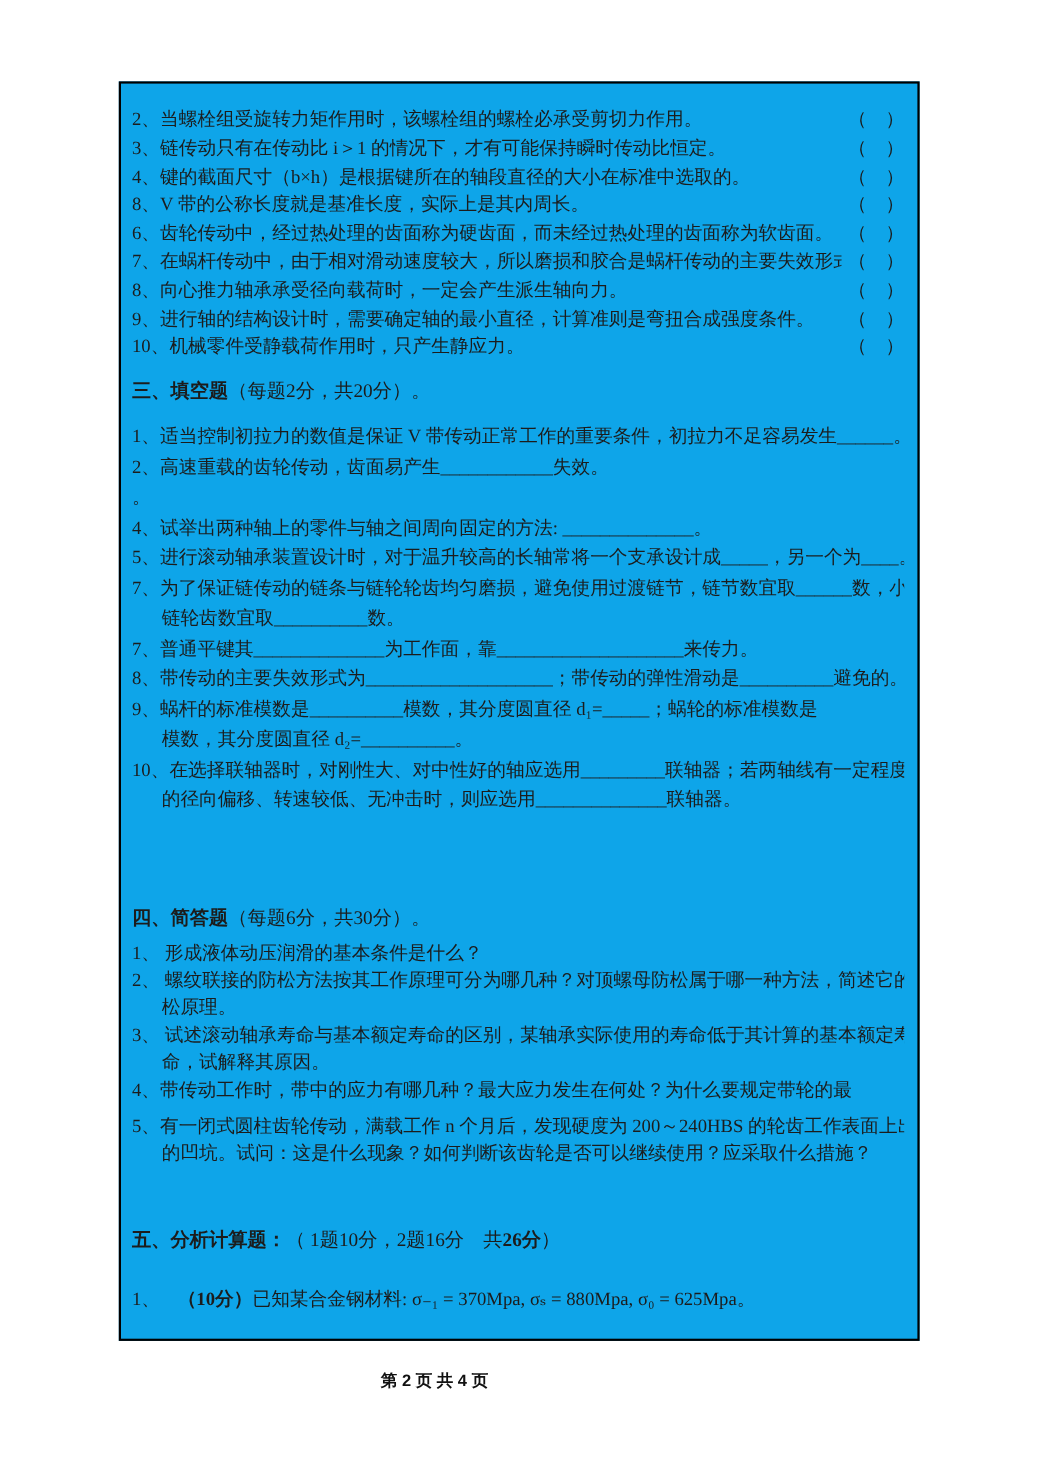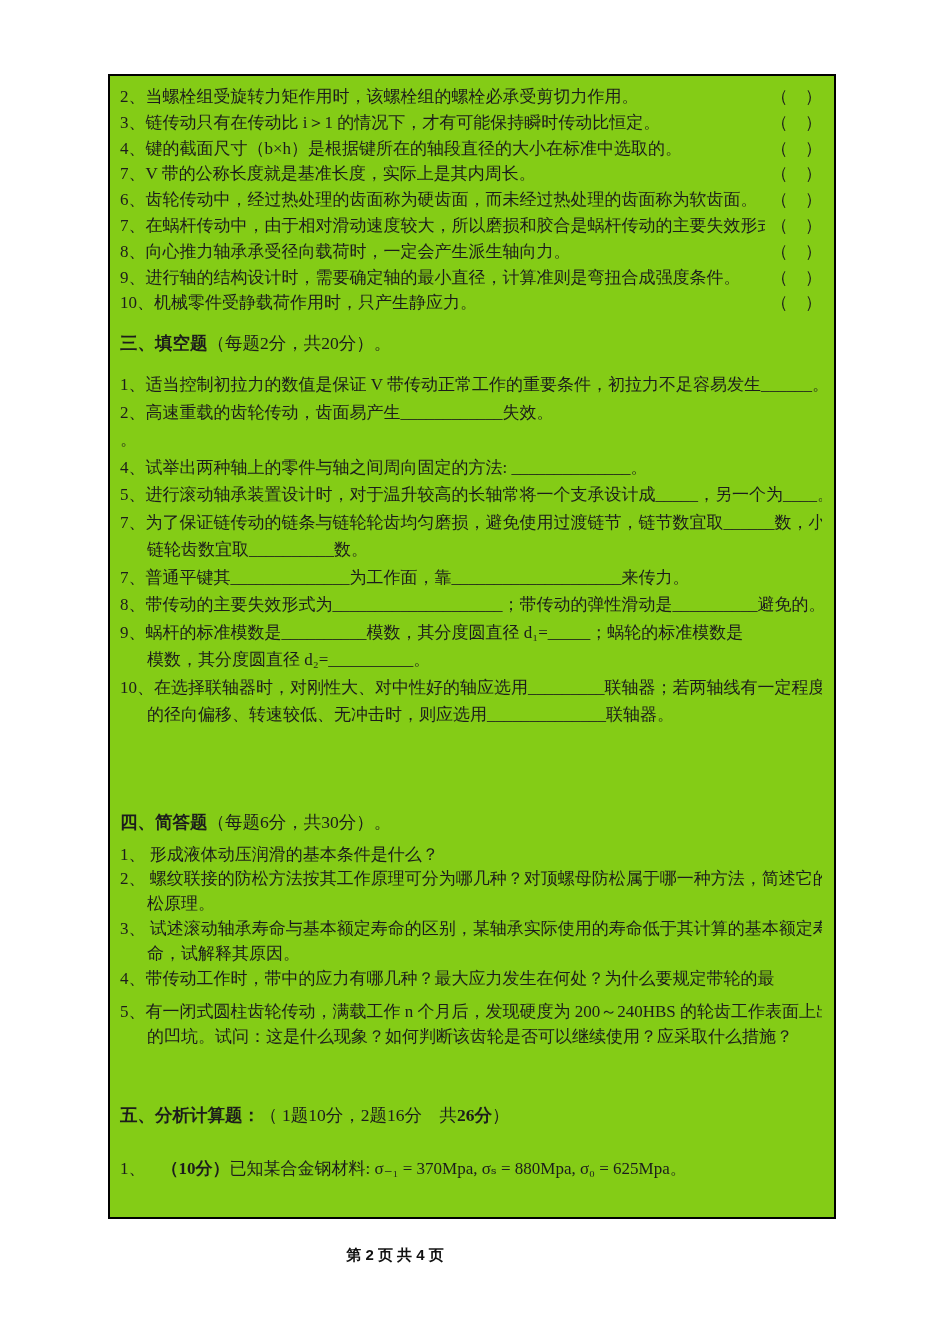--- a/index.html
+++ b/index.html
@@ -9,23 +9,23 @@
     position:relative;
     font-family:"Liberation Serif","DejaVu Serif",serif;
     color:#1c1c1c;
     -webkit-font-smoothing:antialiased;
   }
   .frame{
     position:absolute;left:108px;top:74px;
     width:728px;height:1145px;
     border:2px solid #000;
     box-sizing:border-box;
-    padding:8px 12px 0 10px;
+    padding:20px 12px 0 10px;
     overflow:hidden;
-    background:#84cc16;
+    background:#0ea5e9;
   }
   
   .jrow{
     display:flex;justify-content:space-between;align-items:baseline;
     font-size:17px;line-height:25.8px;white-space:nowrap;
   }
   .jtext{flex:0 1 auto;overflow:hidden;}
   .jbox{flex:0 0 auto;margin-left:6px;white-space:pre;}
   
   .sec-h{font-size:17.5px;line-height:26px;white-space:nowrap;}
@@ -65,21 +65,21 @@
     </div>
     <div class="jrow">
       <span class="jtext">3、链传动只有在传动比 i＞1 的情况下，才有可能保持瞬时传动比恒定。</span>
       <span class="jbox">（　）</span>
     </div>
     <div class="jrow">
       <span class="jtext">4、键的截面尺寸（b×h）是根据键所在的轴段直径的大小在标准中选取的。</span>
       <span class="jbox">（　）</span>
     </div>
     <div class="jrow">
-      <span class="jtext">7、V 带的公称长度就是基准长度，实际上是其内周长。</span>
+      <span class="jtext">8、V 带的公称长度就是基准长度，实际上是其内周长。</span>
       <span class="jbox">（　）</span>
     </div>
     <div class="jrow">
       <span class="jtext">6、齿轮传动中，经过热处理的齿面称为硬齿面，而未经过热处理的齿面称为软齿面。</span>
       <span class="jbox">（　）</span>
     </div>
     <div class="jrow">
       <span class="jtext">7、在蜗杆传动中，由于相对滑动速度较大，所以磨损和胶合是蜗杆传动的主要失效形式。</span>
       <span class="jbox">（　）</span>
     </div>

